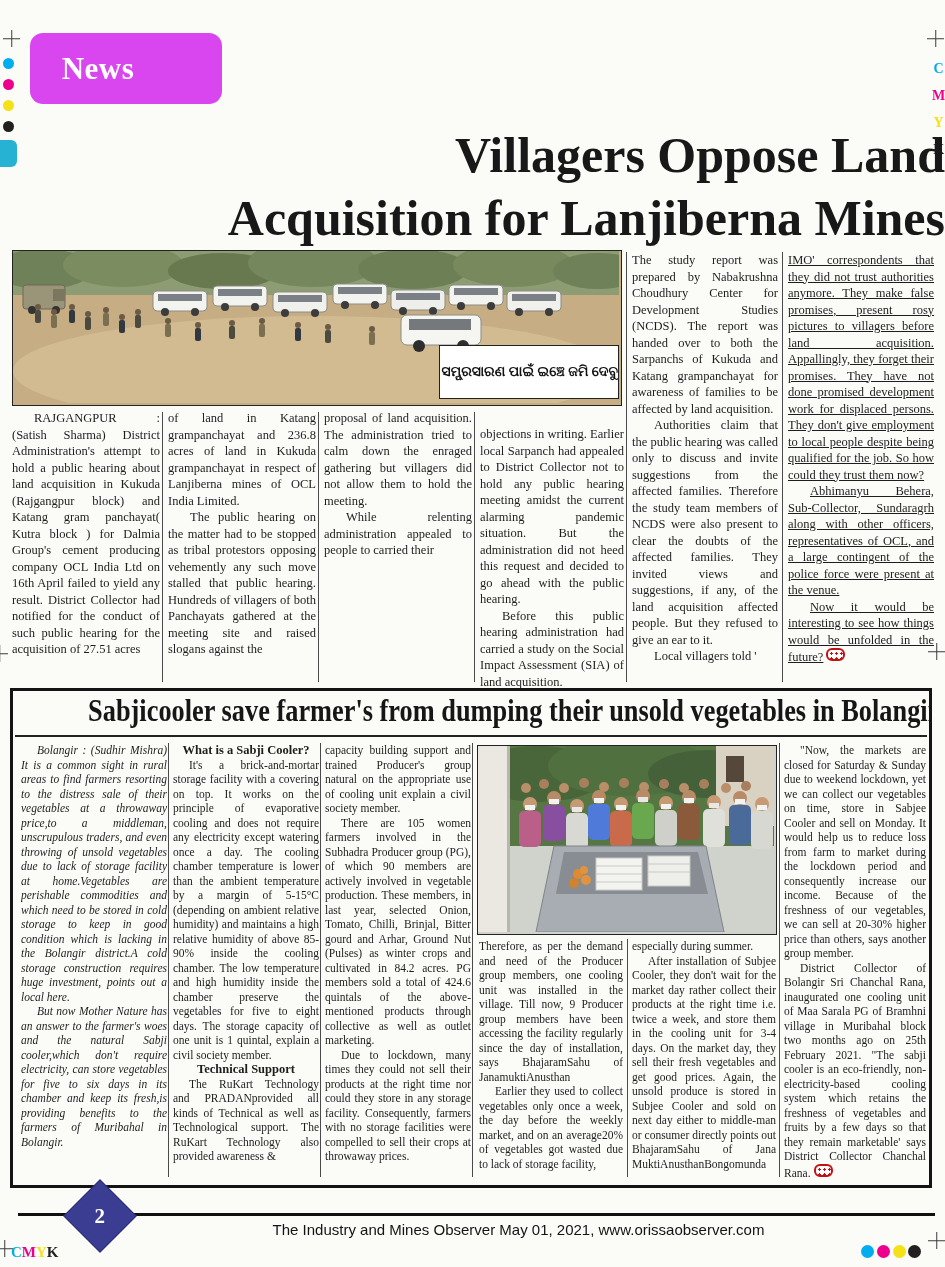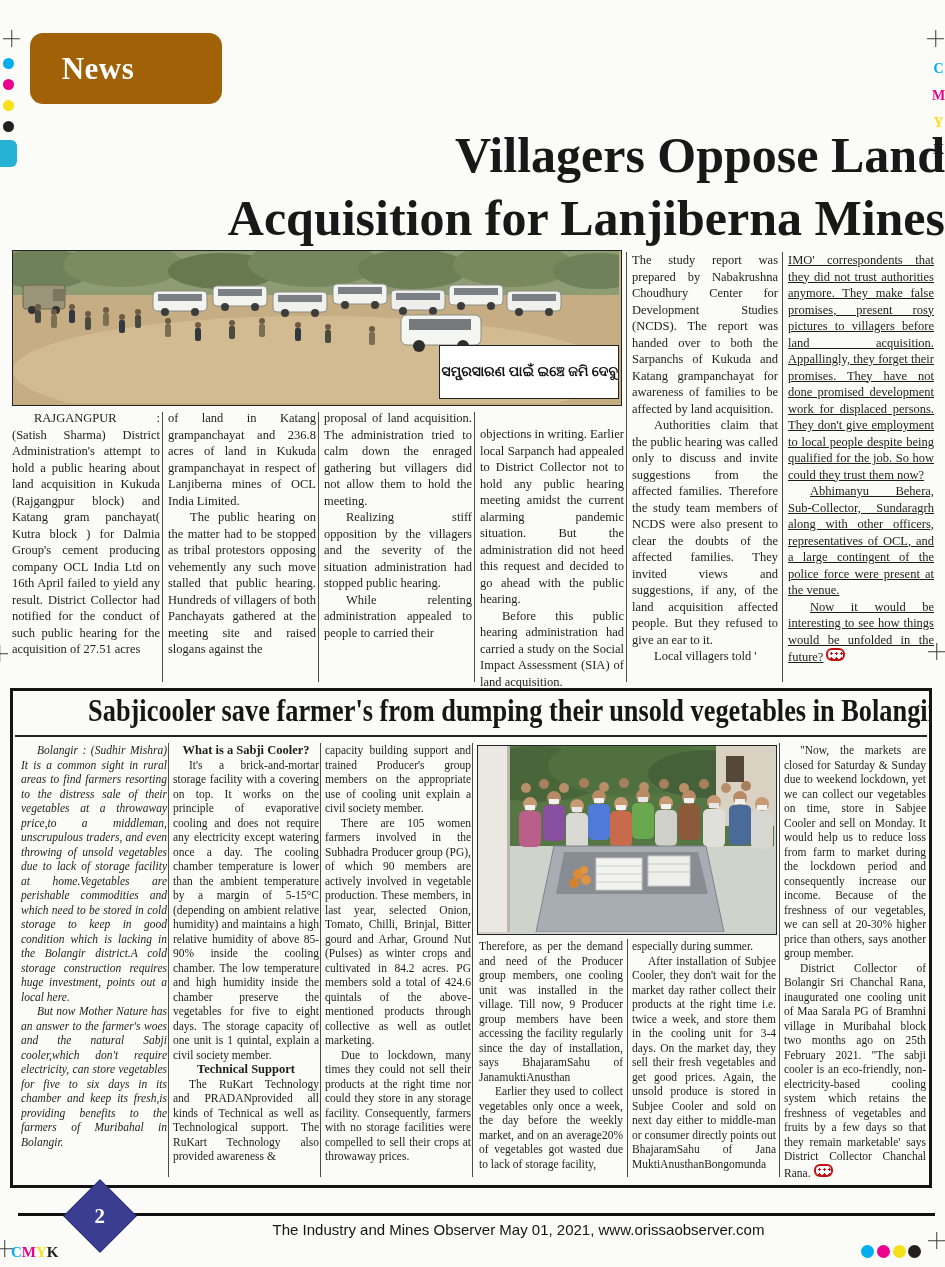--- a/index.html
+++ b/index.html
@@ -6,21 +6,21 @@
   .page{position:relative;width:945px;height:1267px;margin:0 auto;background:#fbfbf8;
         font-family:"Liberation Serif",serif;color:#1c1c1c;overflow:hidden;}
 
   
   .cross{position:absolute;width:17px;height:17px;}
   .cross::before{content:"";position:absolute;left:50%;top:0;bottom:0;width:1.5px;background:#3c3c3c;transform:translateX(-50%);}
   .cross::after{content:"";position:absolute;top:50%;left:0;right:0;height:1.5px;background:#3c3c3c;transform:translateY(-50%);}
   .dot{position:absolute;border-radius:50%;width:11px;height:11px;}
   .cyansquare{position:absolute;left:-6px;top:140px;width:23px;height:27px;border-radius:6px;background:#25b2d3;}
 
-  .news-badge{position:absolute;left:30px;top:33px;width:192px;height:71px;background:#a16207;
+  .news-badge{position:absolute;left:30px;top:33px;width:192px;height:71px;background:#d946ef;
               border-radius:13px;display:flex;align-items:center;justify-content:center;
               padding-right:56px;box-sizing:border-box;}
   .news-badge span{color:#fff;font-size:31px;font-weight:bold;letter-spacing:.5px;}
 
   .cmyk-vert{position:absolute;left:932px;top:55px;font-weight:bold;font-size:14px;line-height:27px;text-align:center;}
   .cmyk-vert span{display:block;}
   .c-cyan{color:#00aeef}.c-mag{color:#ec008c}.c-yel{color:#f5e118}.c-blk{color:#231f20}
 
   .headline1{position:absolute;left:0;top:124px;width:945px;margin:0;text-align:right;
              font-size:50px;line-height:63px;font-weight:bold;color:#181818;letter-spacing:0;}
@@ -235,21 +235,20 @@
 
   <div class="col a1col" style="left:12px;top:410px;height:273px;">
       <p class="ind">RAJGANGPUR : (Satish Sharma) District Administration's attempt to hold a public hearing about land acquisition in Kukuda (Rajgangpur block) and Katang gram panchayat( Kutra block ) for Dalmia Group's cement producing company OCL India Ltd on 16th April failed to yield any result. District Collector had notified for the conduct of such public hearing for the acquisition of 27.51 acres</p>
     </div>
   <div class="col a1col" style="left:168px;top:410px;height:273px;">
       <p>of land in Katang grampanchayat and 236.8 acres of land in Kukuda grampanchayat in respect of Lanjiberna mines of OCL India Limited.</p>
       <p class="ind">The public hearing on the matter had to be stopped as tribal protestors opposing vehemently any such move stalled that public hearing. Hundreds of villagers of both Panchayats gathered at the meeting site and raised slogans against the</p>
     </div>
   <div class="col a1col" style="left:324px;top:410px;height:273px;">
       <p>proposal of land acquisition. The administration tried to calm down the enraged gathering but villagers did not allow them to hold the meeting.</p>
-      <p class="ind">Realizing stiff opposition by the villagers and the severity of the situation administration had stopped public hearing.</p>
       <p class="ind">While relenting administration appealed to people to carried their</p>
     </div>
   <div class="col a1col" style="left:480px;top:410px;height:273px;width:144px;margin-top:16px;">
       <p>objections in writing. Earlier local Sarpanch had appealed to District Collector not to hold any public hearing meeting amidst the current alarming pandemic situation. But the administration did not heed this request and decided to go ahead with the public hearing.</p>
       <p class="ind">Before this public hearing administration had carried a study on the Social Impact Assessment (SIA) of land acquisition.</p>
     </div>
   <div class="col a1col" style="left:632px;top:252px;height:430px;width:146px;">
       <p>The study report was prepared by Nabakrushna Choudhury Center for Development Studies (NCDS). The report was handed over to both the Sarpanchs of Kukuda and Katang grampanchayat for awareness of families to be affected by land acquisition.</p>
       <p class="ind">Authorities claim that the public hearing was called only to discuss and invite suggestions from the affected families. Therefore the study team members of NCDS were also present to clear the doubts of the affected families. They invited views and suggestions, if any, of the land acquisition affected people. But they refused to give an ear to it.</p>
       <p class="ind">Local villagers told '</p>
@@ -378,21 +377,21 @@
         <p class="ind">Bolangir : (Sudhir Mishra) It is a common sight in rural areas to find farmers resorting to the distress sale of their vegetables at a throwaway price,to a middleman, unscrupulous traders, and even throwing of unsold vegetables due to lack of storage facility at home.Vegetables are perishable commodities and which need to be stored in cold storage to keep in good condition which is lacking in the Bolangir district.A cold storage construction requires huge investment, points out a local here.</p>
         <p class="ind">But now Mother Nature has an answer to the farmer's woes and the natural Sabji cooler,which don't require electricity, can store vegetables for five to six days in its chamber and keep its fresh,is providing benefits to the farmers of Muribahal in Bolangir.</p>
       </div>
     <div class="col a2col" style="left:160px;top:52px;height:436px;">
         <p class="subhead">What is a Sabji Cooler?</p>
         <p class="ind">It's a brick-and-mortar storage facility with a covering on top. It works on the principle of evaporative cooling and does not require any electricity except watering once a day.  The cooling chamber temperature is lower than the ambient temperature by a margin of 5-15°C (depending on ambient relative humidity) and maintains a high relative humidity of above 85-90% inside the cooling chamber. The low temperature and high humidity inside the chamber preserve the vegetables for five to eight days. The storage capacity of one unit is 1 quintal, explain a civil society member.</p>
         <p class="subhead">Technical Support</p>
         <p class="ind">The RuKart Technology and PRADANprovided all kinds of  Technical as well as Technological support. The RuKart Technology also provided awareness &amp;</p>
       </div>
     <div class="col a2col" style="left:312px;top:52px;height:436px;">
-        <p>capacity building support and trained Producer's group members on the appropriate use of cooling unit explain a civil society member.</p>
+        <p>capacity building support and trained Producer's group natural on the appropriate use of cooling unit explain a civil society member.</p>
         <p class="ind">There are 105 women farmers involved in the Subhadra Producer group (PG), of which 90 members are actively involved in vegetable production. These members, in last year, selected Onion, Tomato, Chilli, Brinjal, Bitter gourd and Arhar, Ground Nut (Pulses) as winter crops and cultivated in 84.2 acres. PG members sold a total of 424.6 quintals of the above-mentioned products through collective as well as outlet marketing.</p>
         <p class="ind">Due to lockdown, many times they could not sell their products at the right time nor could they store in any storage facility. Consequently, farmers with no storage facilities were compelled to sell their crops at throwaway prices.</p>
       </div>
     <div class="col a2col" style="left:466px;top:248px;height:240px;width:144px;">
         <p>Therefore, as per the demand and need of the Producer group members, one cooling unit was installed in the village. Till now, 9 Producer group members have been accessing the facility regularly since the day of installation, says BhajaramSahu of JanamuktiAnusthan</p>
         <p class="ind">Earlier they used to collect vegetables only once a week, the day before the weekly market, and on an average20% of vegetables got wasted due to lack of storage facility,</p>
       </div>
     <div class="col a2col" style="left:619px;top:248px;height:240px;width:144px;">
         <p>especially during summer.</p>
         <p class="ind">After installation of Subjee Cooler, they don't wait for the market day rather collect their products at the right time i.e. twice a week, and store them in the cooling unit for 3-4 days. On the market day, they sell their fresh vegetables and get good prices. Again, the unsold produce is stored in Subjee Cooler and sold on next day either to middle-man or consumer directly points out BhajaramSahu of Jana MuktiAnusthanBongomunda</p>

